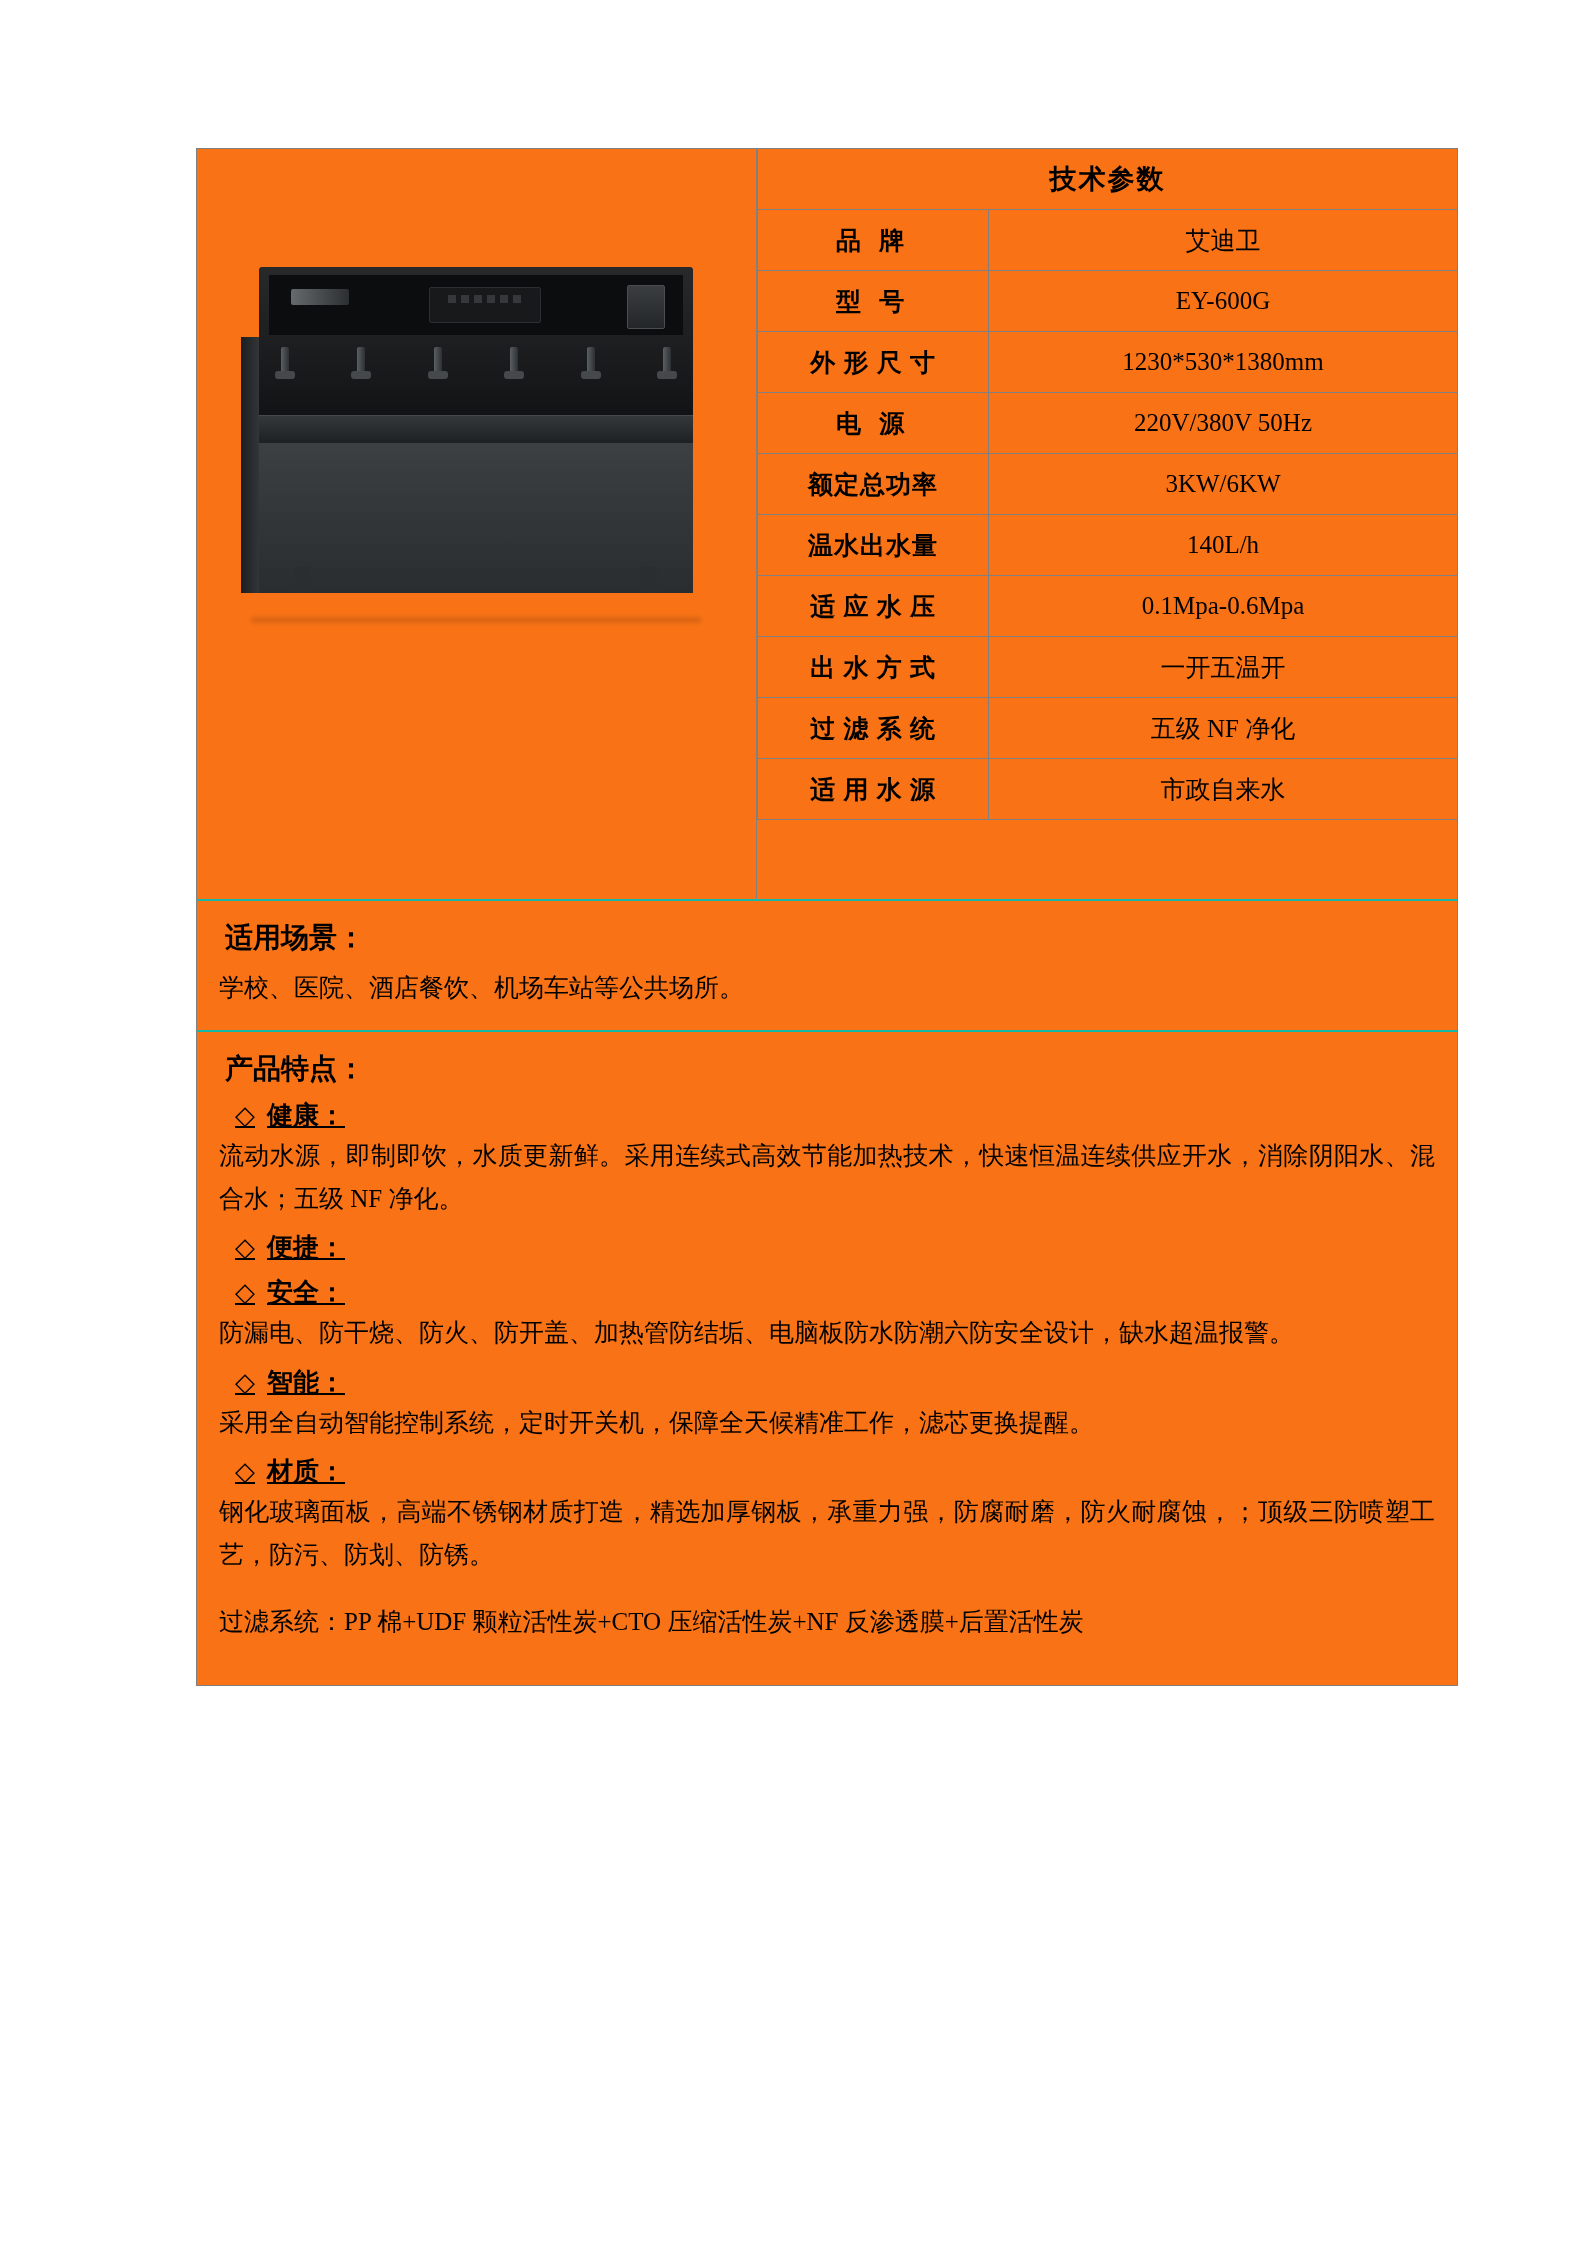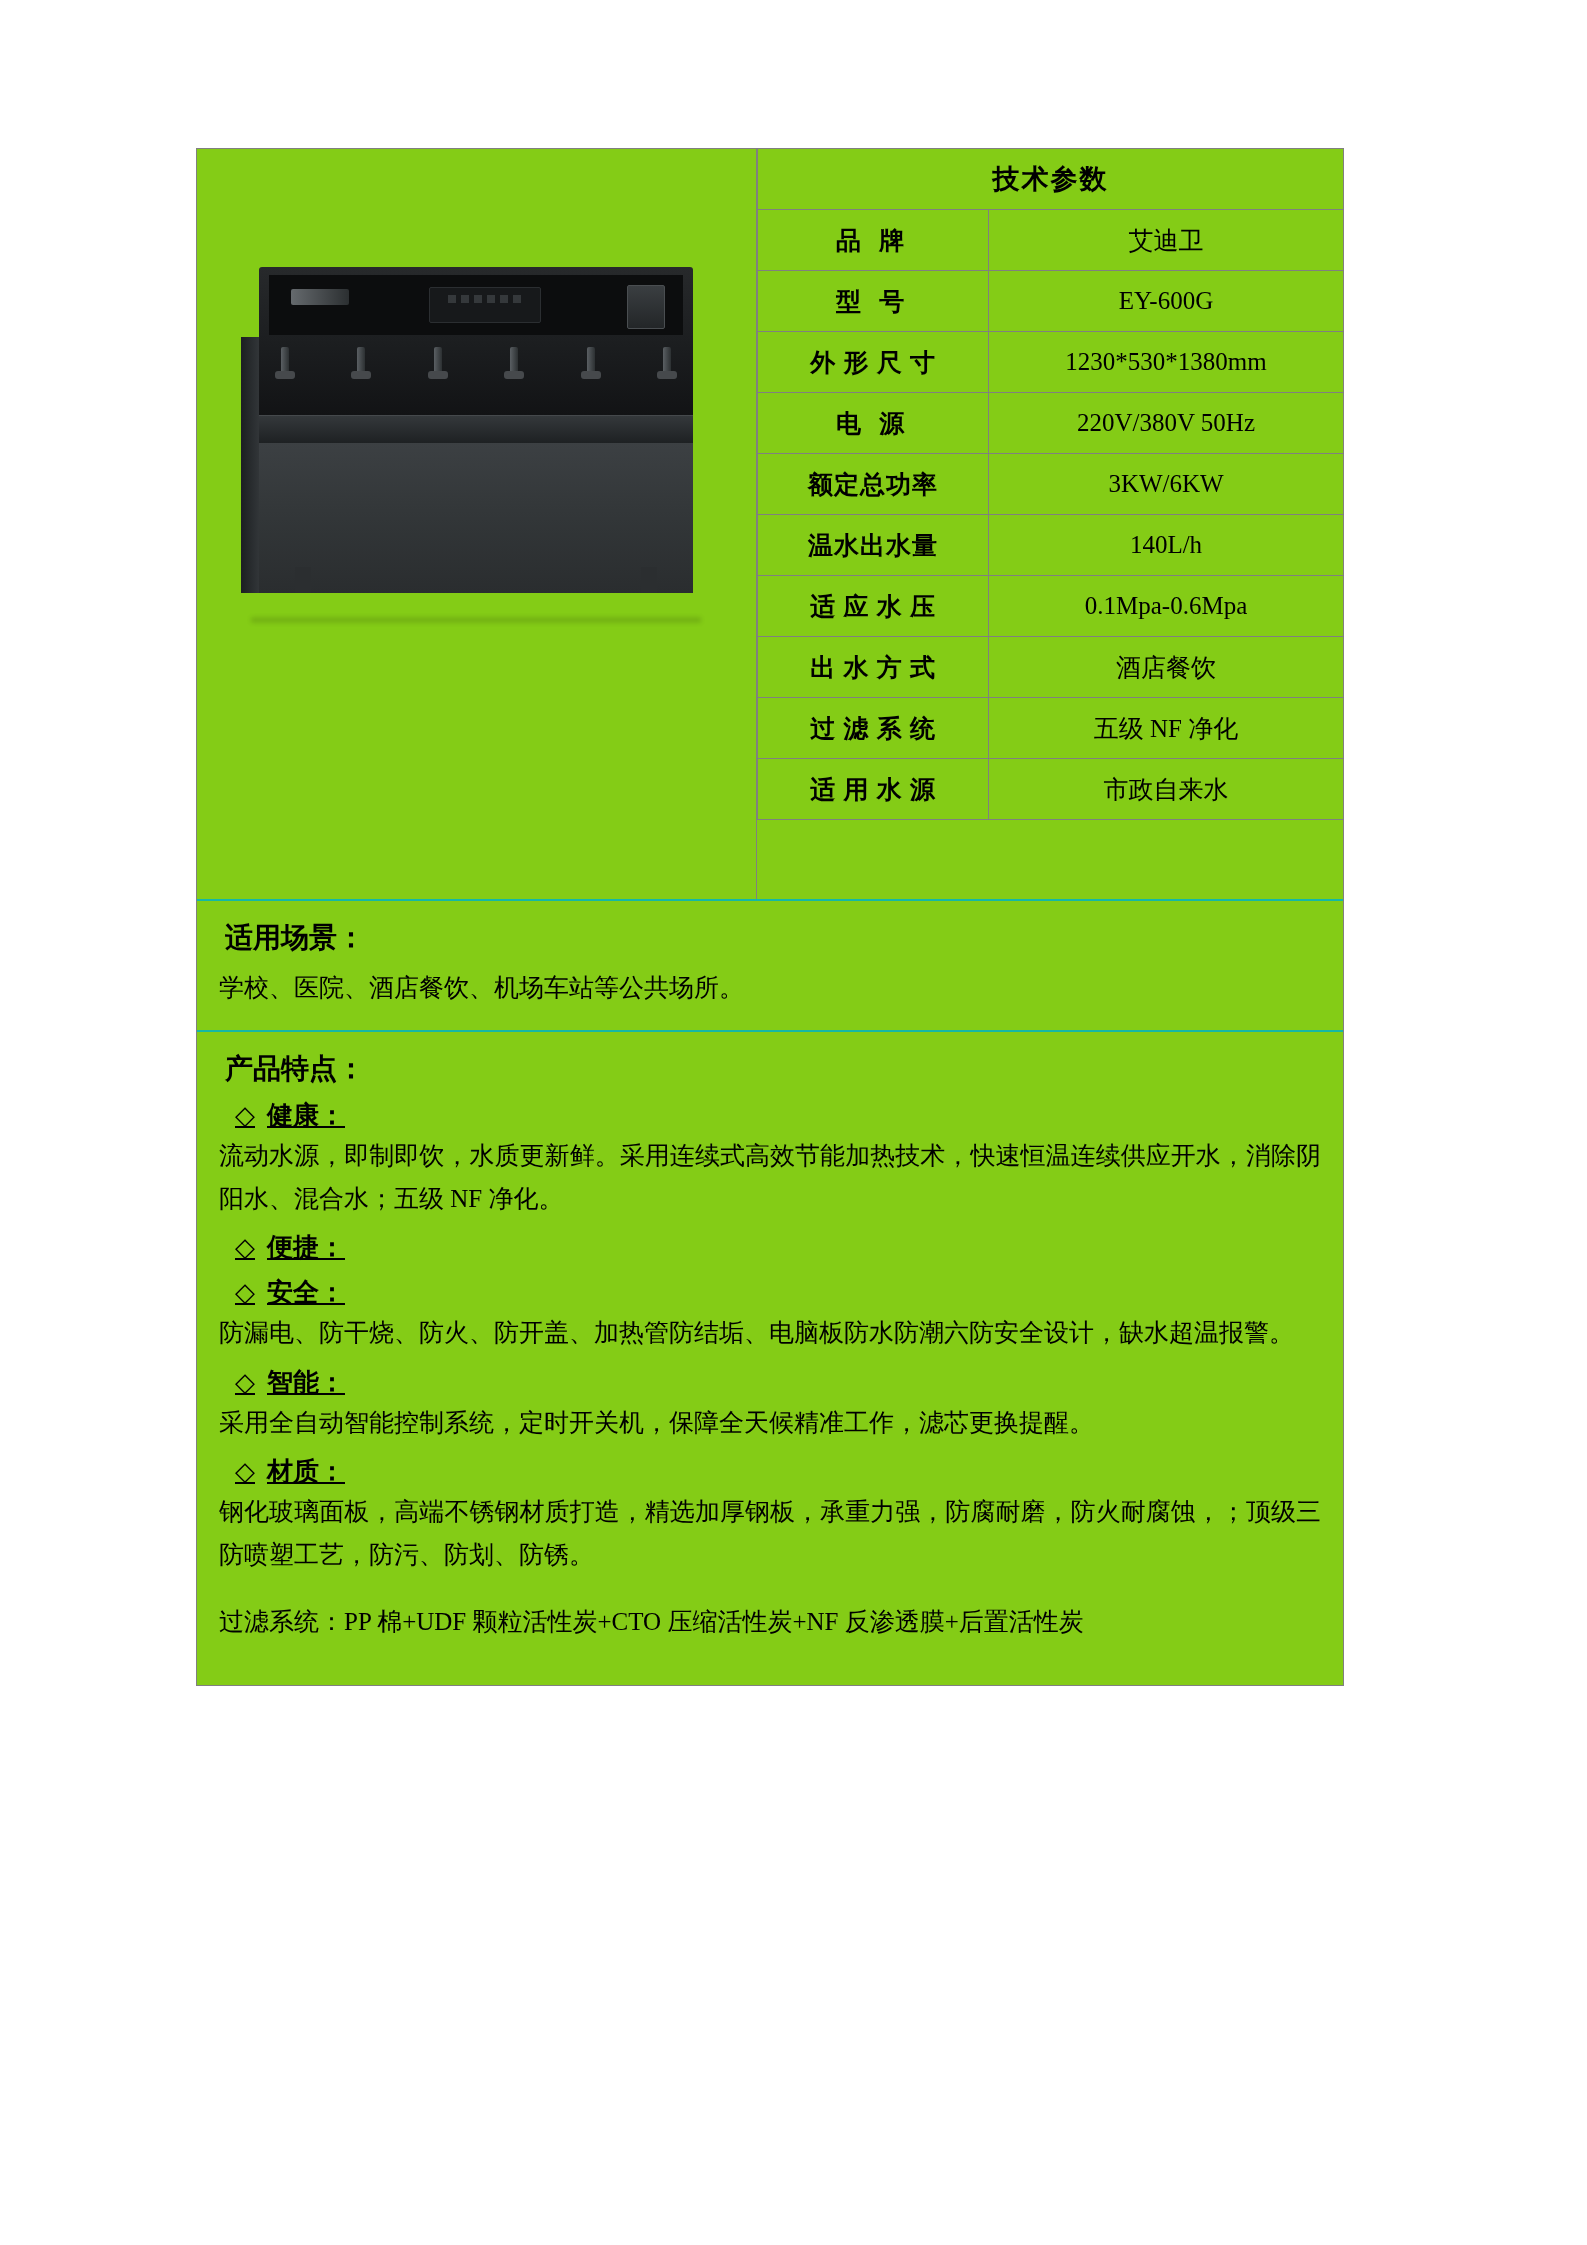--- a/index.html
+++ b/index.html
@@ -16,24 +16,24 @@
   .page {
     position: relative;
     width: 1587px;
     height: 2245px;
     box-sizing: border-box;
   }
   .doc {
     position: absolute;
     left: 196px;
     top: 148px;
-    width: 1148px;
+    width: 1262px;
     border: 1px solid #808080;
     box-sizing: border-box;
-    background: #84cc16;
+    background: #f97316;
   }
   
   .top-row {
     display: flex;
     width: 100%;
   }
   .img-cell {
     width: 560px;
     border-right: 1px solid #808080;
     box-sizing: border-box;
@@ -328,21 +328,21 @@
             <tr>
               <td class="spec-key nosp">温水出水量</td>
               <td class="spec-val">140L/h</td>
             </tr>
             <tr>
               <td class="spec-key nosp">适 应 水 压</td>
               <td class="spec-val">0.1Mpa-0.6Mpa</td>
             </tr>
             <tr>
               <td class="spec-key nosp">出 水 方 式</td>
-              <td class="spec-val">酒店餐饮</td>
+              <td class="spec-val">一开五温开</td>
             </tr>
             <tr>
               <td class="spec-key nosp">过 滤 系 统</td>
               <td class="spec-val">五级 NF 净化</td>
             </tr>
             <tr>
               <td class="spec-key nosp">适 用 水 源</td>
               <td class="spec-val">市政自来水</td>
             </tr>
           </tbody>

